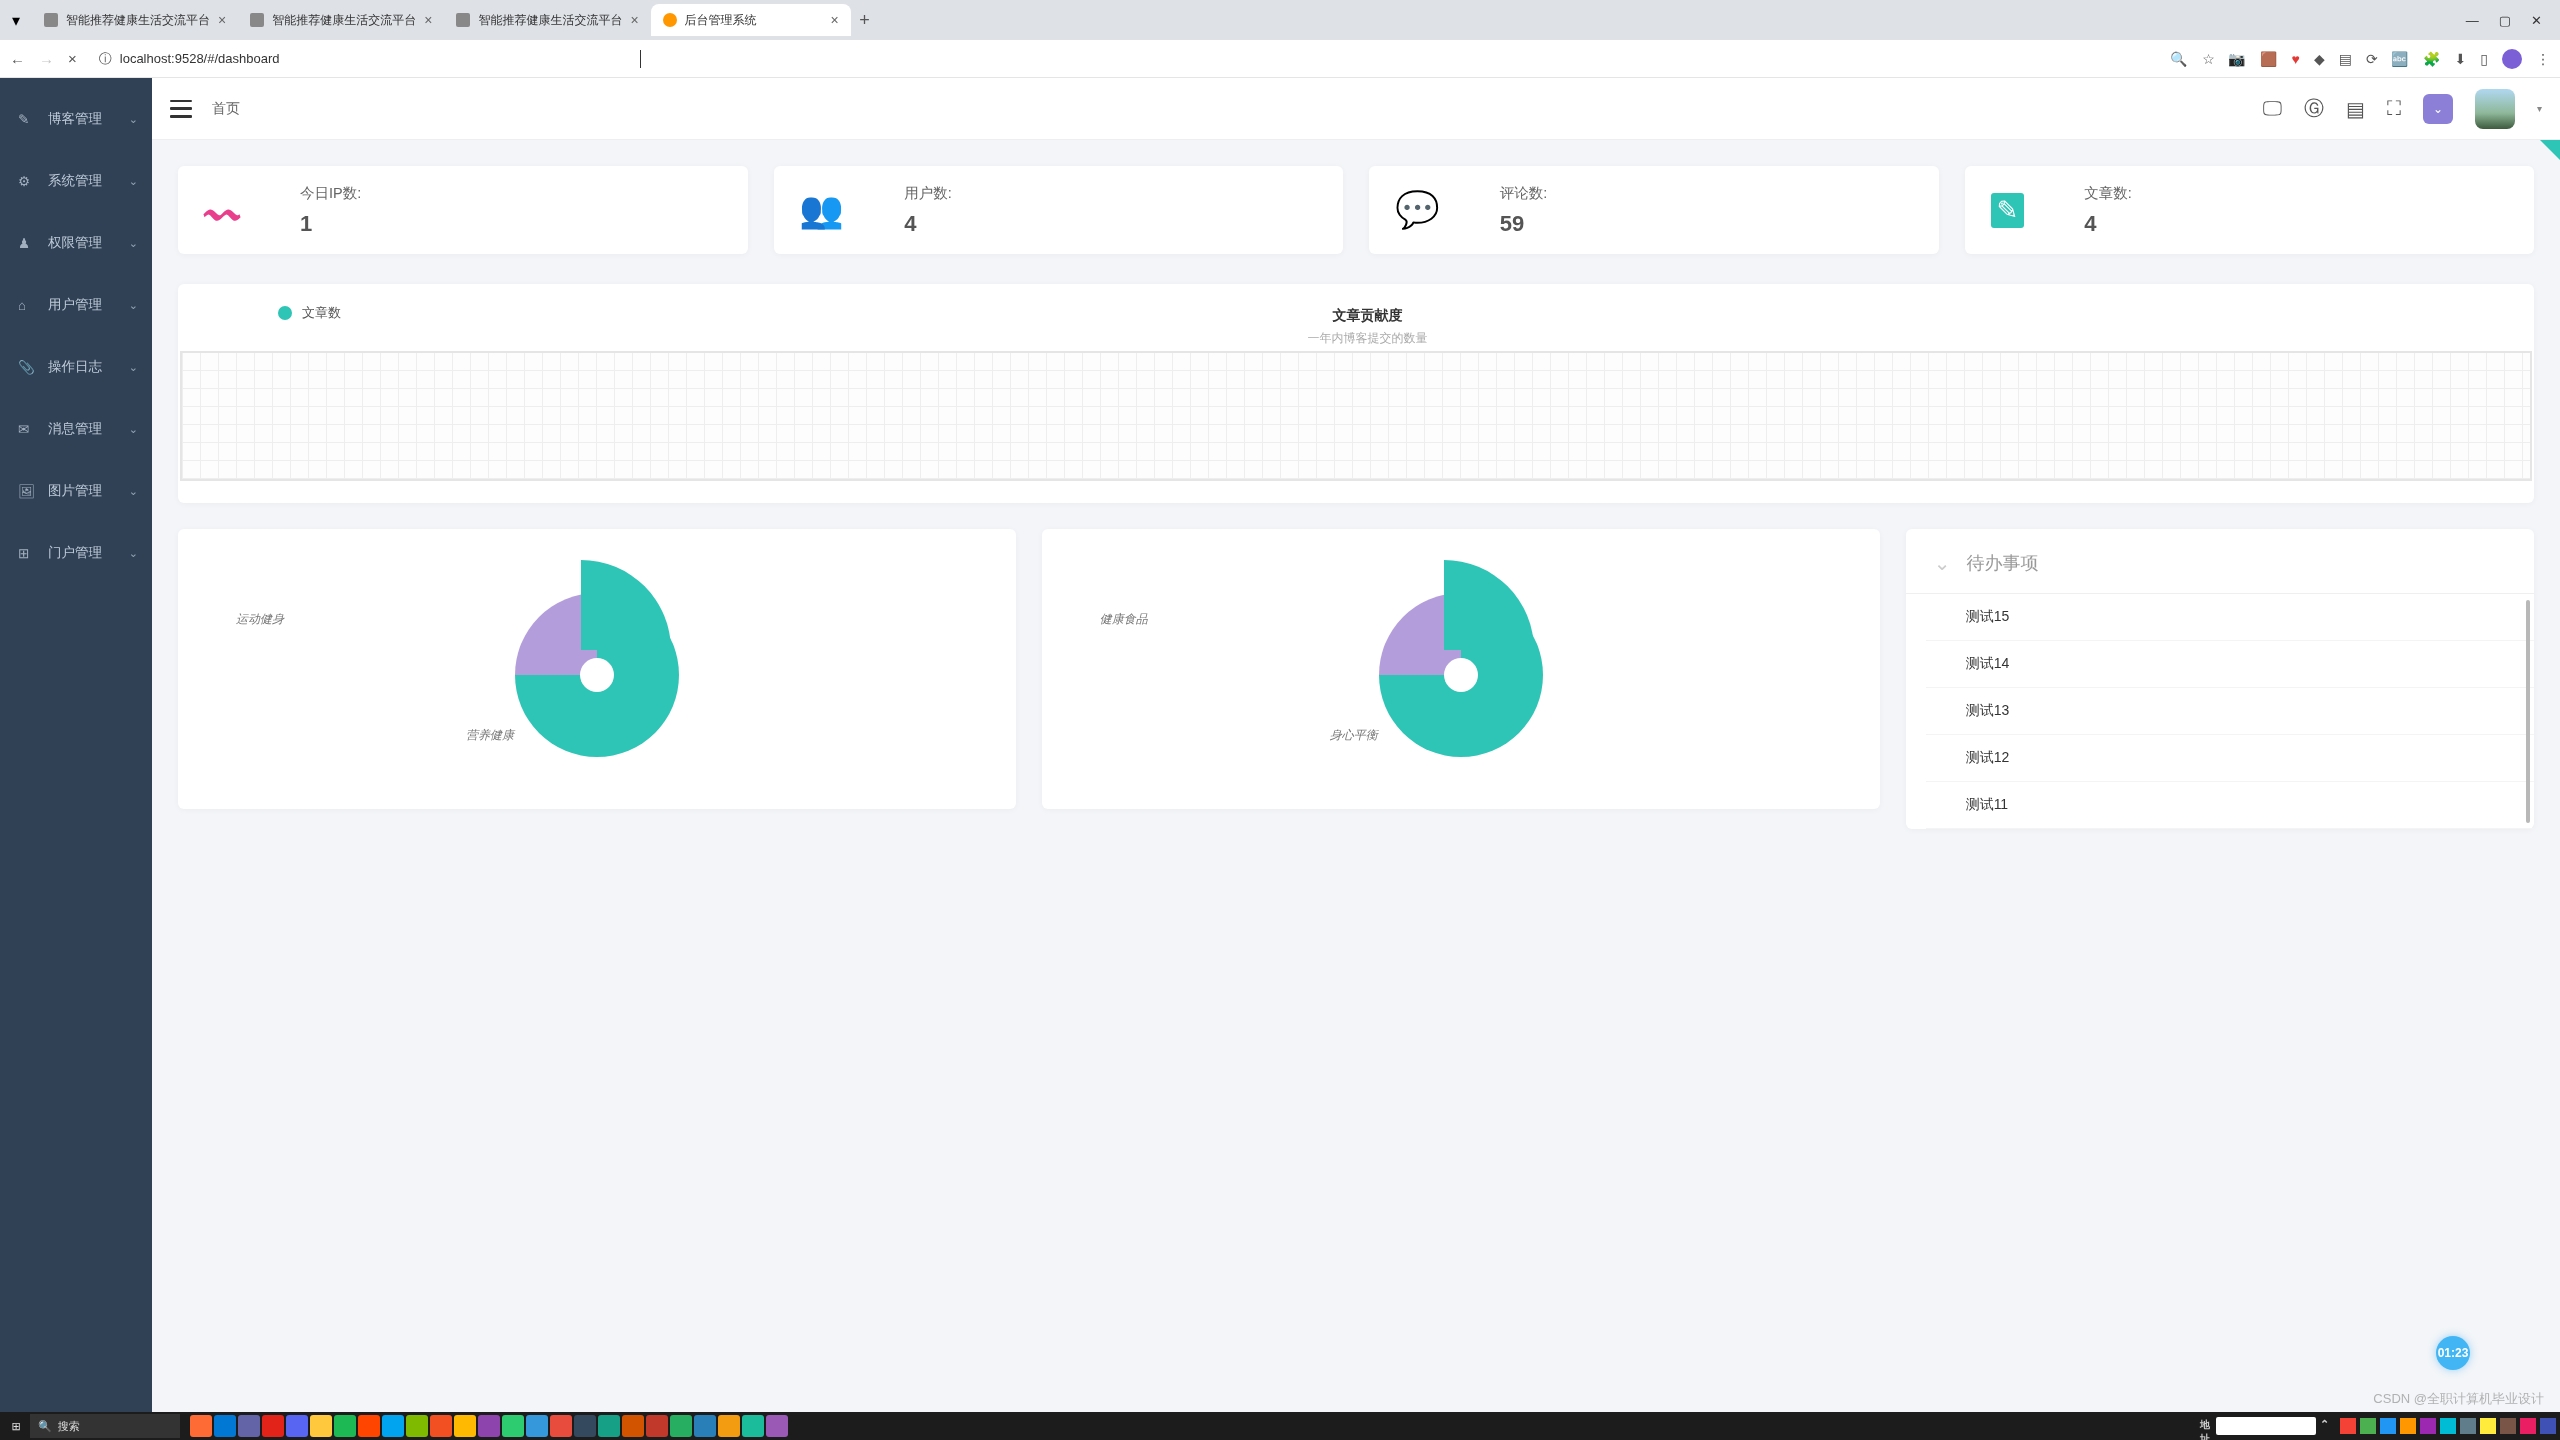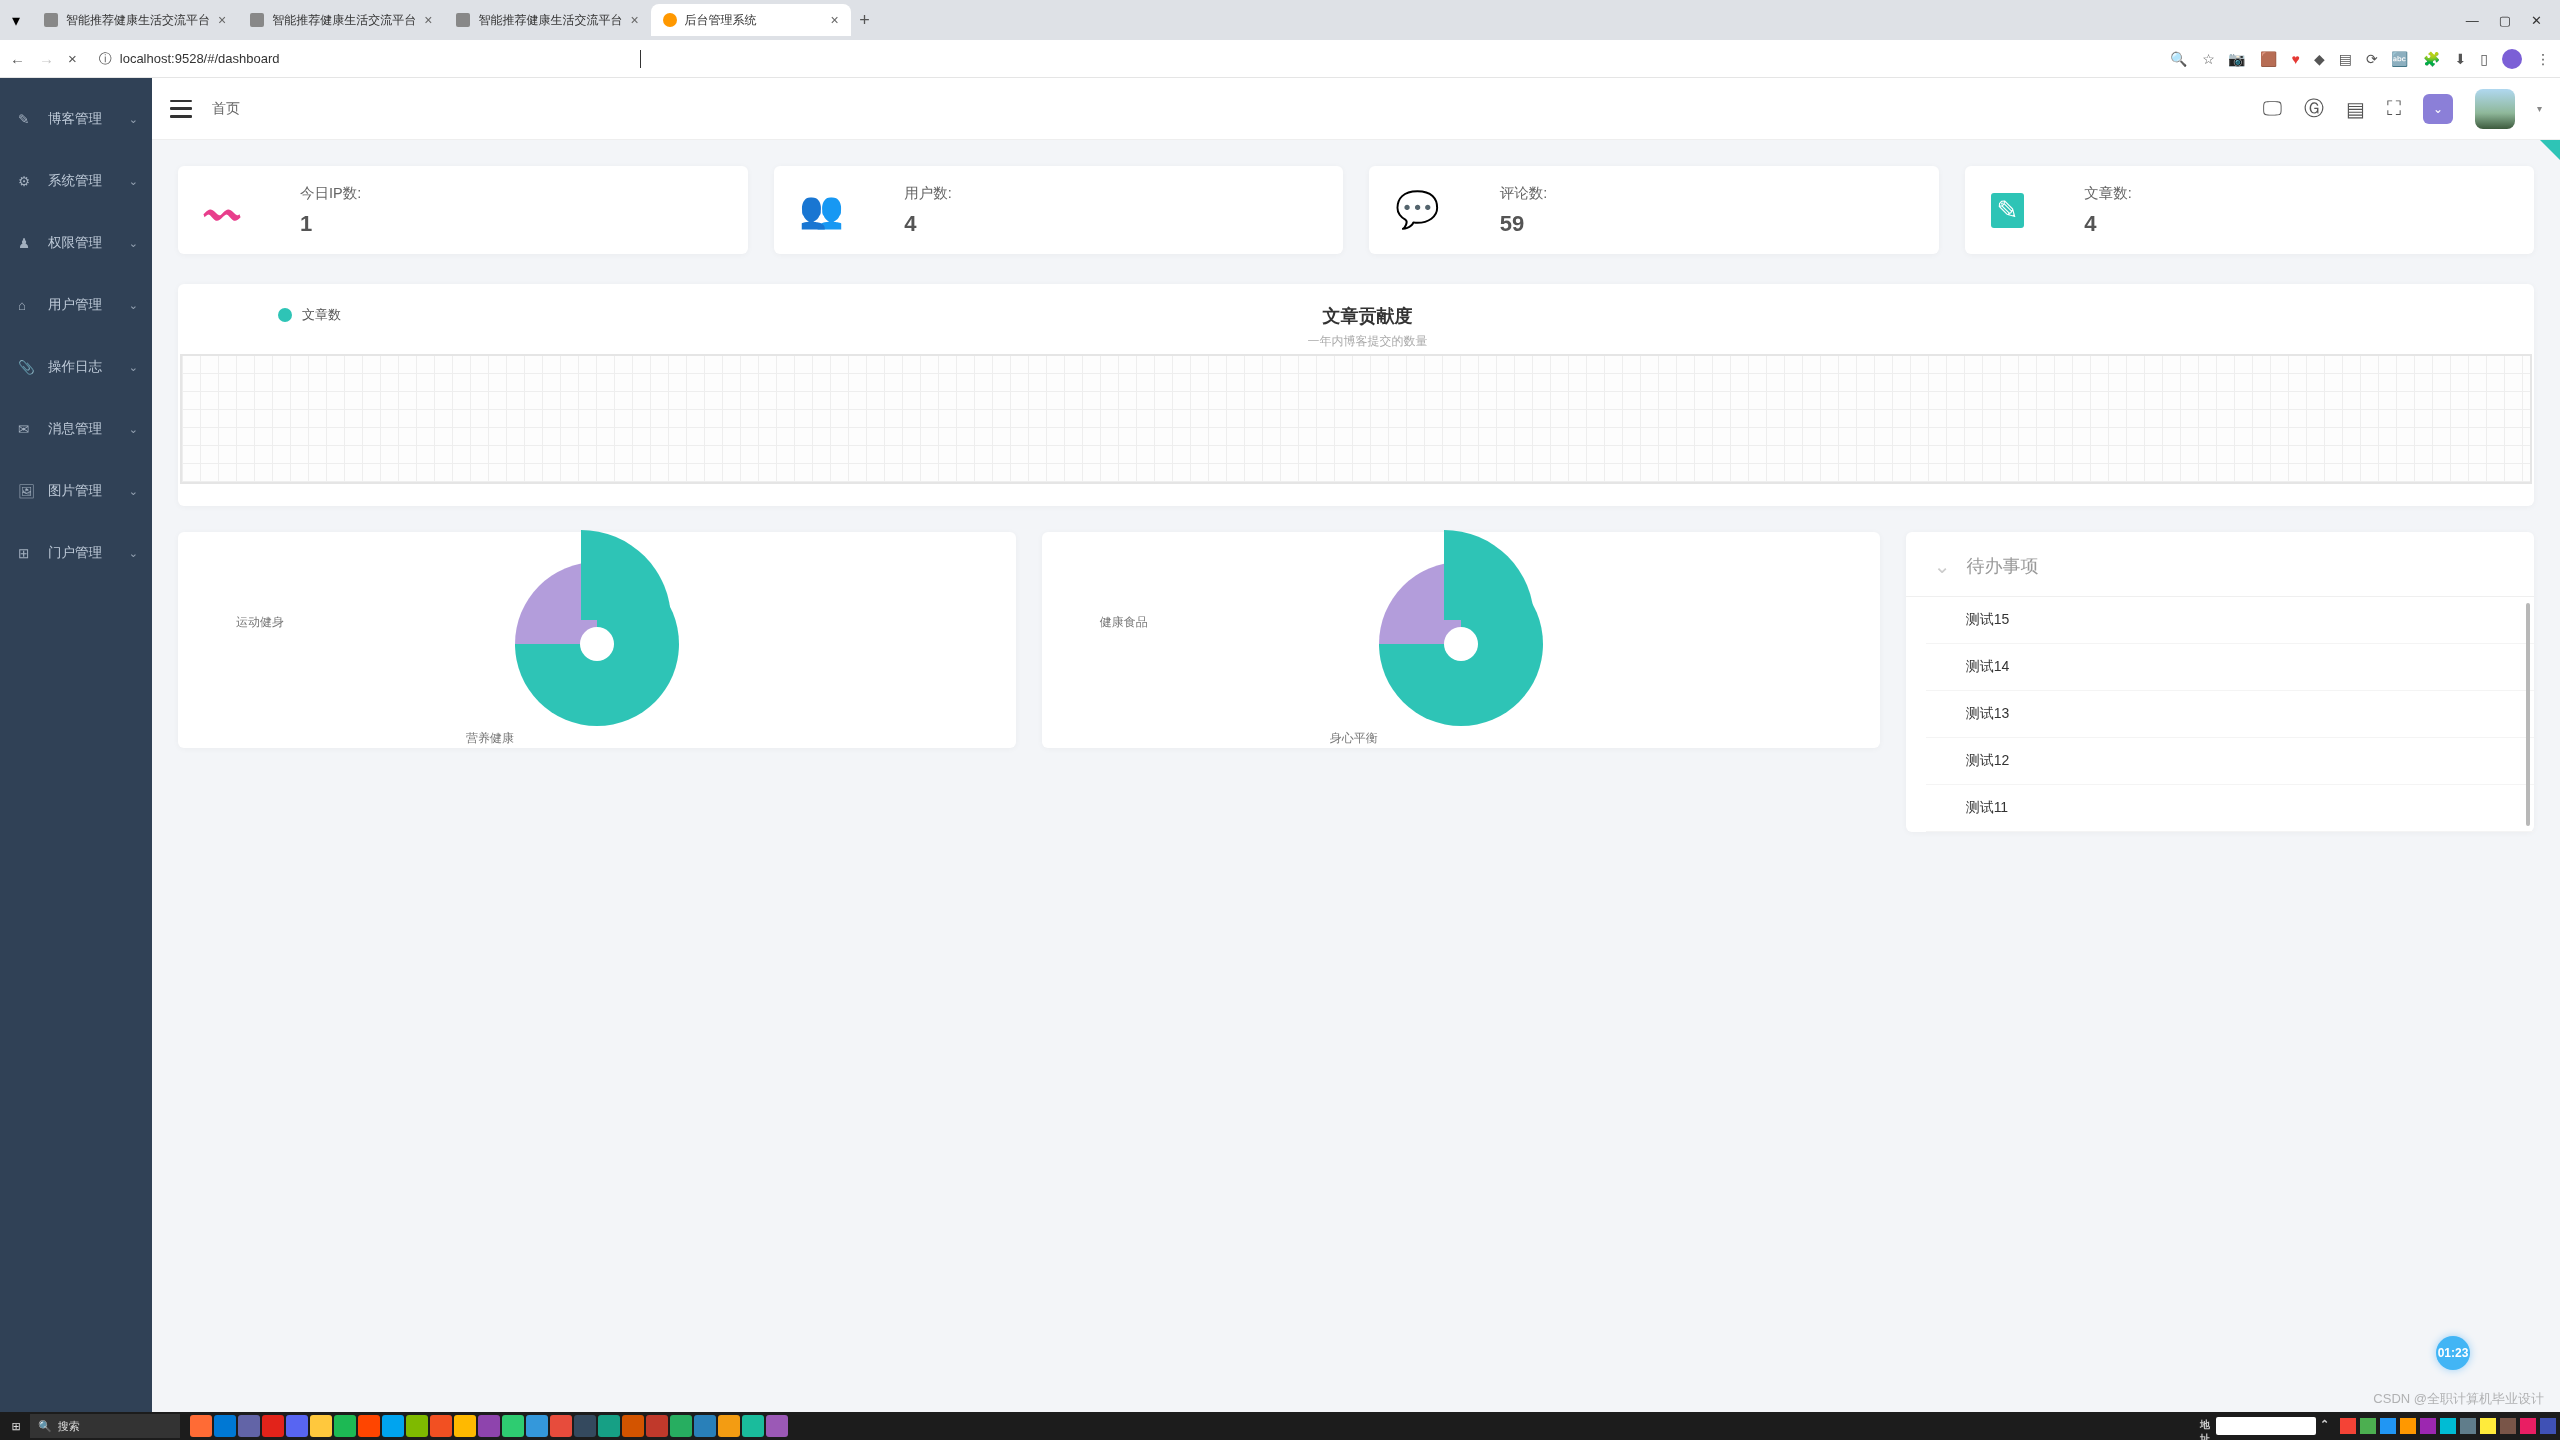--- a/index.html
+++ b/index.html
@@ -60,32 +60,32 @@
 .stat-label { color: #666; font-size: 14.5px; font-weight: 500; }
 .stat-val { font-size: 22px; font-weight: 700; color: #555; }
 
 
 .contrib { margin-top: 30px; padding: 20px 0 24px; }
 .contrib-head { display: flex; align-items: baseline; }
 .legend { display: flex; align-items: center; gap: 10px; margin-left: 100px; }
 .legend .dot { width: 14px; height: 14px; border-radius: 50%; background: #2ec4b6; }
 .legend .lbl { font-size: 13px; color: #555; }
 .contrib-title { margin: 0 auto; text-align: center; transform: translateX(-70px); }
-.contrib-title h3 { font-size: 18px; color: #333; font-weight: 700; }
+.contrib-title h3 { font-size: 14px; color: #333; font-weight: 700; }
 .contrib-title .sub { font-size: 12px; color: #aaa; margin-top: 5px; }
 .months-row { display: flex; margin-top: 14px; padding: 0 4px; font-size: 12px; color: #555; }
 .months-row span { flex: 1; }
 .heatmap { margin: 6px 4px 0; height: 126px; outline: 2px solid #e5e5e5; background:
   repeating-linear-gradient(0deg, #eee 0 1px, transparent 1px 18px),
   repeating-linear-gradient(90deg, #eee 0 1px, transparent 1px 18px);
   background-color: #fdfdfd; }
 
 
 .bottom-row { display: grid; grid-template-columns: 1fr 1fr 0.75fr; gap: 26px; margin-top: 26px; }
-.pie-card { height: 216px; position: relative; }
+.pie-card { height: 280px; position: relative; font-style: italic; }
 .pie { width: 164px; height: 164px; border-radius: 50%; position: absolute; left: 50%; top: 52%; transform: translate(-50%,-50%);
   background: conic-gradient(#2ec4b6 0 270deg, #b39ddb 270deg 360deg); }
 .pie::after { content:""; position:absolute; left:50%; top:50%; width:34px; height:34px; border-radius:50%; background:#fff; transform:translate(-50%,-50%);}
 .pie .big-slice { position:absolute; left:40%; top:35%; width:180px; height:180px; border-radius:50%;
   background: conic-gradient(#2ec4b6 0 90deg, transparent 90deg 360deg); transform: translate(-50%,-50%) rotate(0deg); }
 .pie-label { position:absolute; font-size:12px; color:#777; }
 .pie-label.lbl-a { left:58px; top:82px; }
 .pie-label.lbl-b { left:288px; top:198px; }
 
 .todo-card { padding:0; display:flex; flex-direction:column; }

